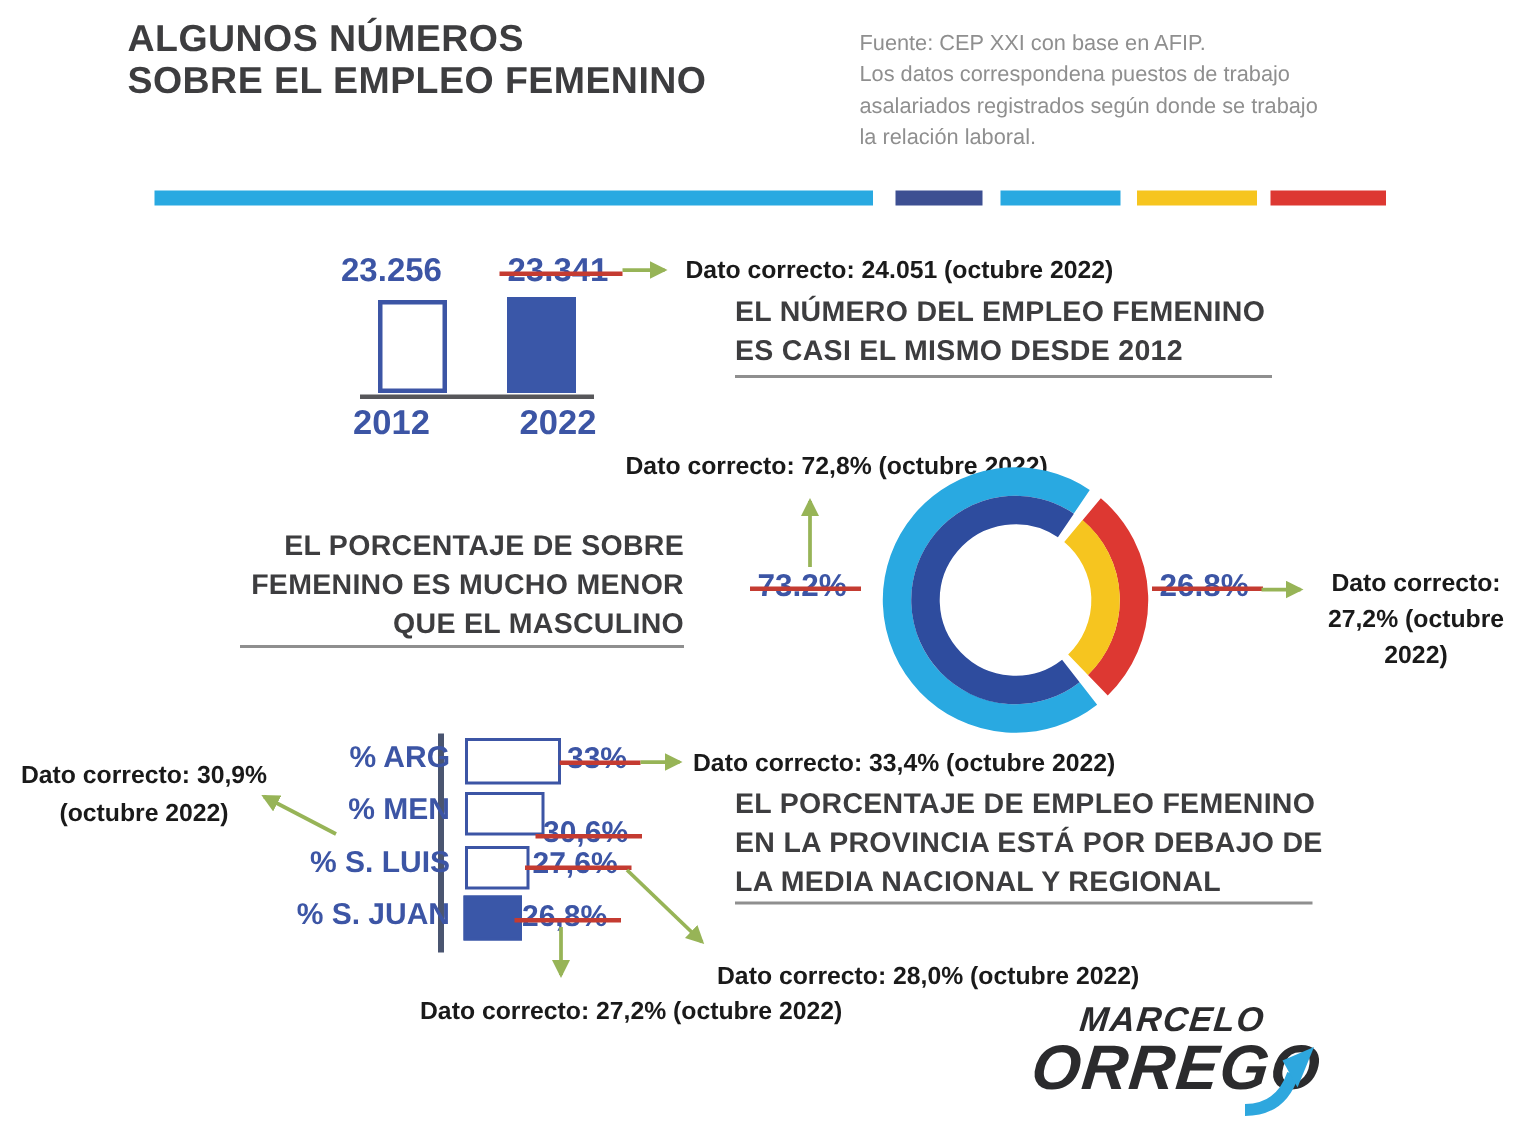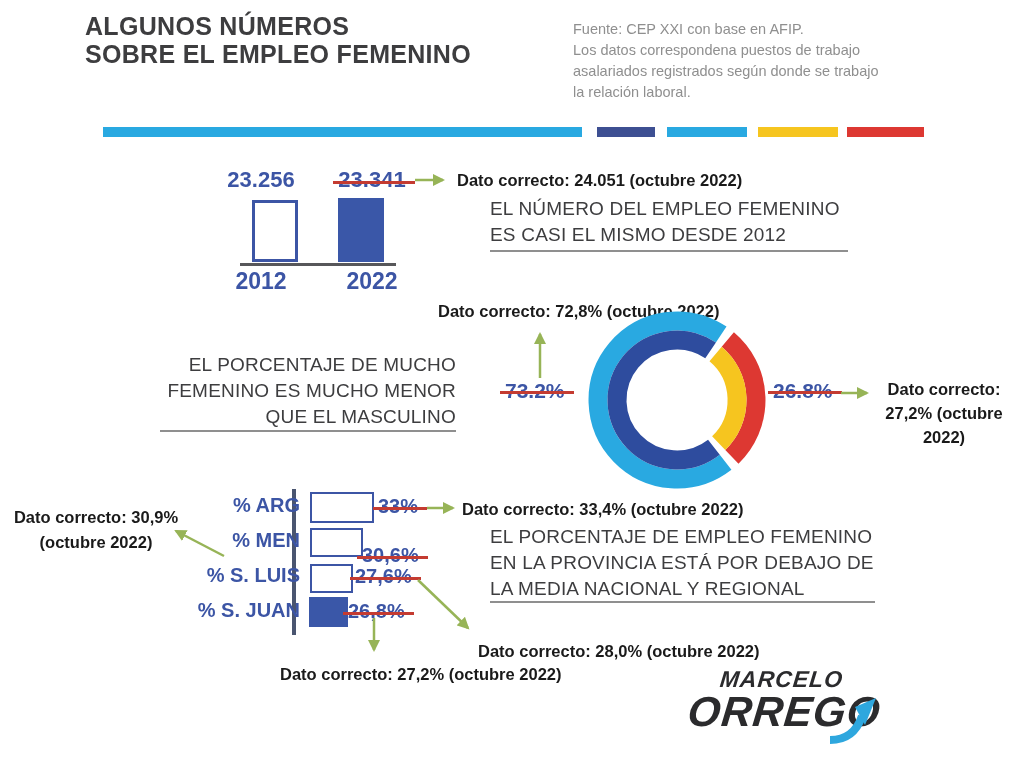--- a/index.html
+++ b/index.html
@@ -14,21 +14,21 @@
     font-size:25px;font-weight:bold;color:#3d3d3f;line-height:28px;letter-spacing:.3px;
   }
   .source{
     left:573px;top:19px;width:350px;font-size:14.5px;color:#8f8f8f;line-height:21px;
   }
   
   .seg{top:127px;height:10px;}
   
   .blue-num{font-weight:bold;color:#3c55a5;}
   .correction{font-size:16.5px;font-weight:bold;color:#1a1a1a;line-height:22px;}
-  .headline{font-size:19px;font-weight:normal;color:#3d3d3f;line-height:26px;letter-spacing:.2px;}
+  .headline{font-size:19px;font-weight:bold;color:#3d3d3f;line-height:26px;letter-spacing:.2px;}
   .underline{height:2px;background:#8f8f8f;}
   .strike{position:relative;display:inline-block;}
   .strike::after{
     content:"";position:absolute;left:-5px;right:-9px;top:52%;height:3px;background:#c43b31;
   }
   
   .bar-outline{background:#fff;border:3px solid #3c55a5;box-sizing:border-box;}
   .bar-filled{background:#3a57a8;}
   .year-label{font-size:23px;font-weight:bold;color:#3c55a5;text-align:center;}
   .val-label{font-size:22px;text-align:center;}
@@ -87,27 +87,27 @@
   <div class="abs" style="left:240px;top:263px;width:156px;height:2.5px;background:#57575a;"></div>
   <div class="abs year-label" style="left:206px;top:268px;width:110px;">2012</div>
   <div class="abs year-label" style="left:317px;top:268px;width:110px;">2022</div>
 
   <div class="abs headline" style="left:490px;top:196px;">
     <div>EL NÚMERO DEL EMPLEO FEMENINO</div>
     <div>ES CASI EL MISMO DESDE 2012</div>
   </div>
   <div class="abs underline" style="left:490px;top:250px;width:358px;"></div>
 
-  <div class="abs correction" style="left:438px;top:300px;">Dato correcto: 72,8% (octubre 2022)</div>
+  <div class="abs correction" style="left:417px;top:300px;">Dato correcto: 72,8% (octubre 2022)</div>
   <svg class="abs" style="left:528px;top:322px;" width="24" height="60">
     <line x1="12" y1="56" x2="12" y2="12" stroke="#97B457" stroke-width="2.5" marker-end="url(#gah)"></line>
   </svg>
 
   <div class="abs headline" style="left:160px;top:352px;width:296px;text-align:right;">
-    <div>EL PORCENTAJE DE MUCHO</div>
+    <div>EL PORCENTAJE DE SOBRE</div>
     <div>FEMENINO ES MUCHO MENOR</div>
     <div>QUE EL MASCULINO</div>
   </div>
   <div class="abs underline" style="left:160px;top:430px;width:296px;"></div>
 
   <div class="abs blue-num" style="left:505px;top:379px;font-size:21px;">
     <span class="strike">73.2%</span>
   </div>
 
   <svg class="abs" style="left:587px;top:310px;" width="180" height="180" viewBox="-90 -90 180 180">

